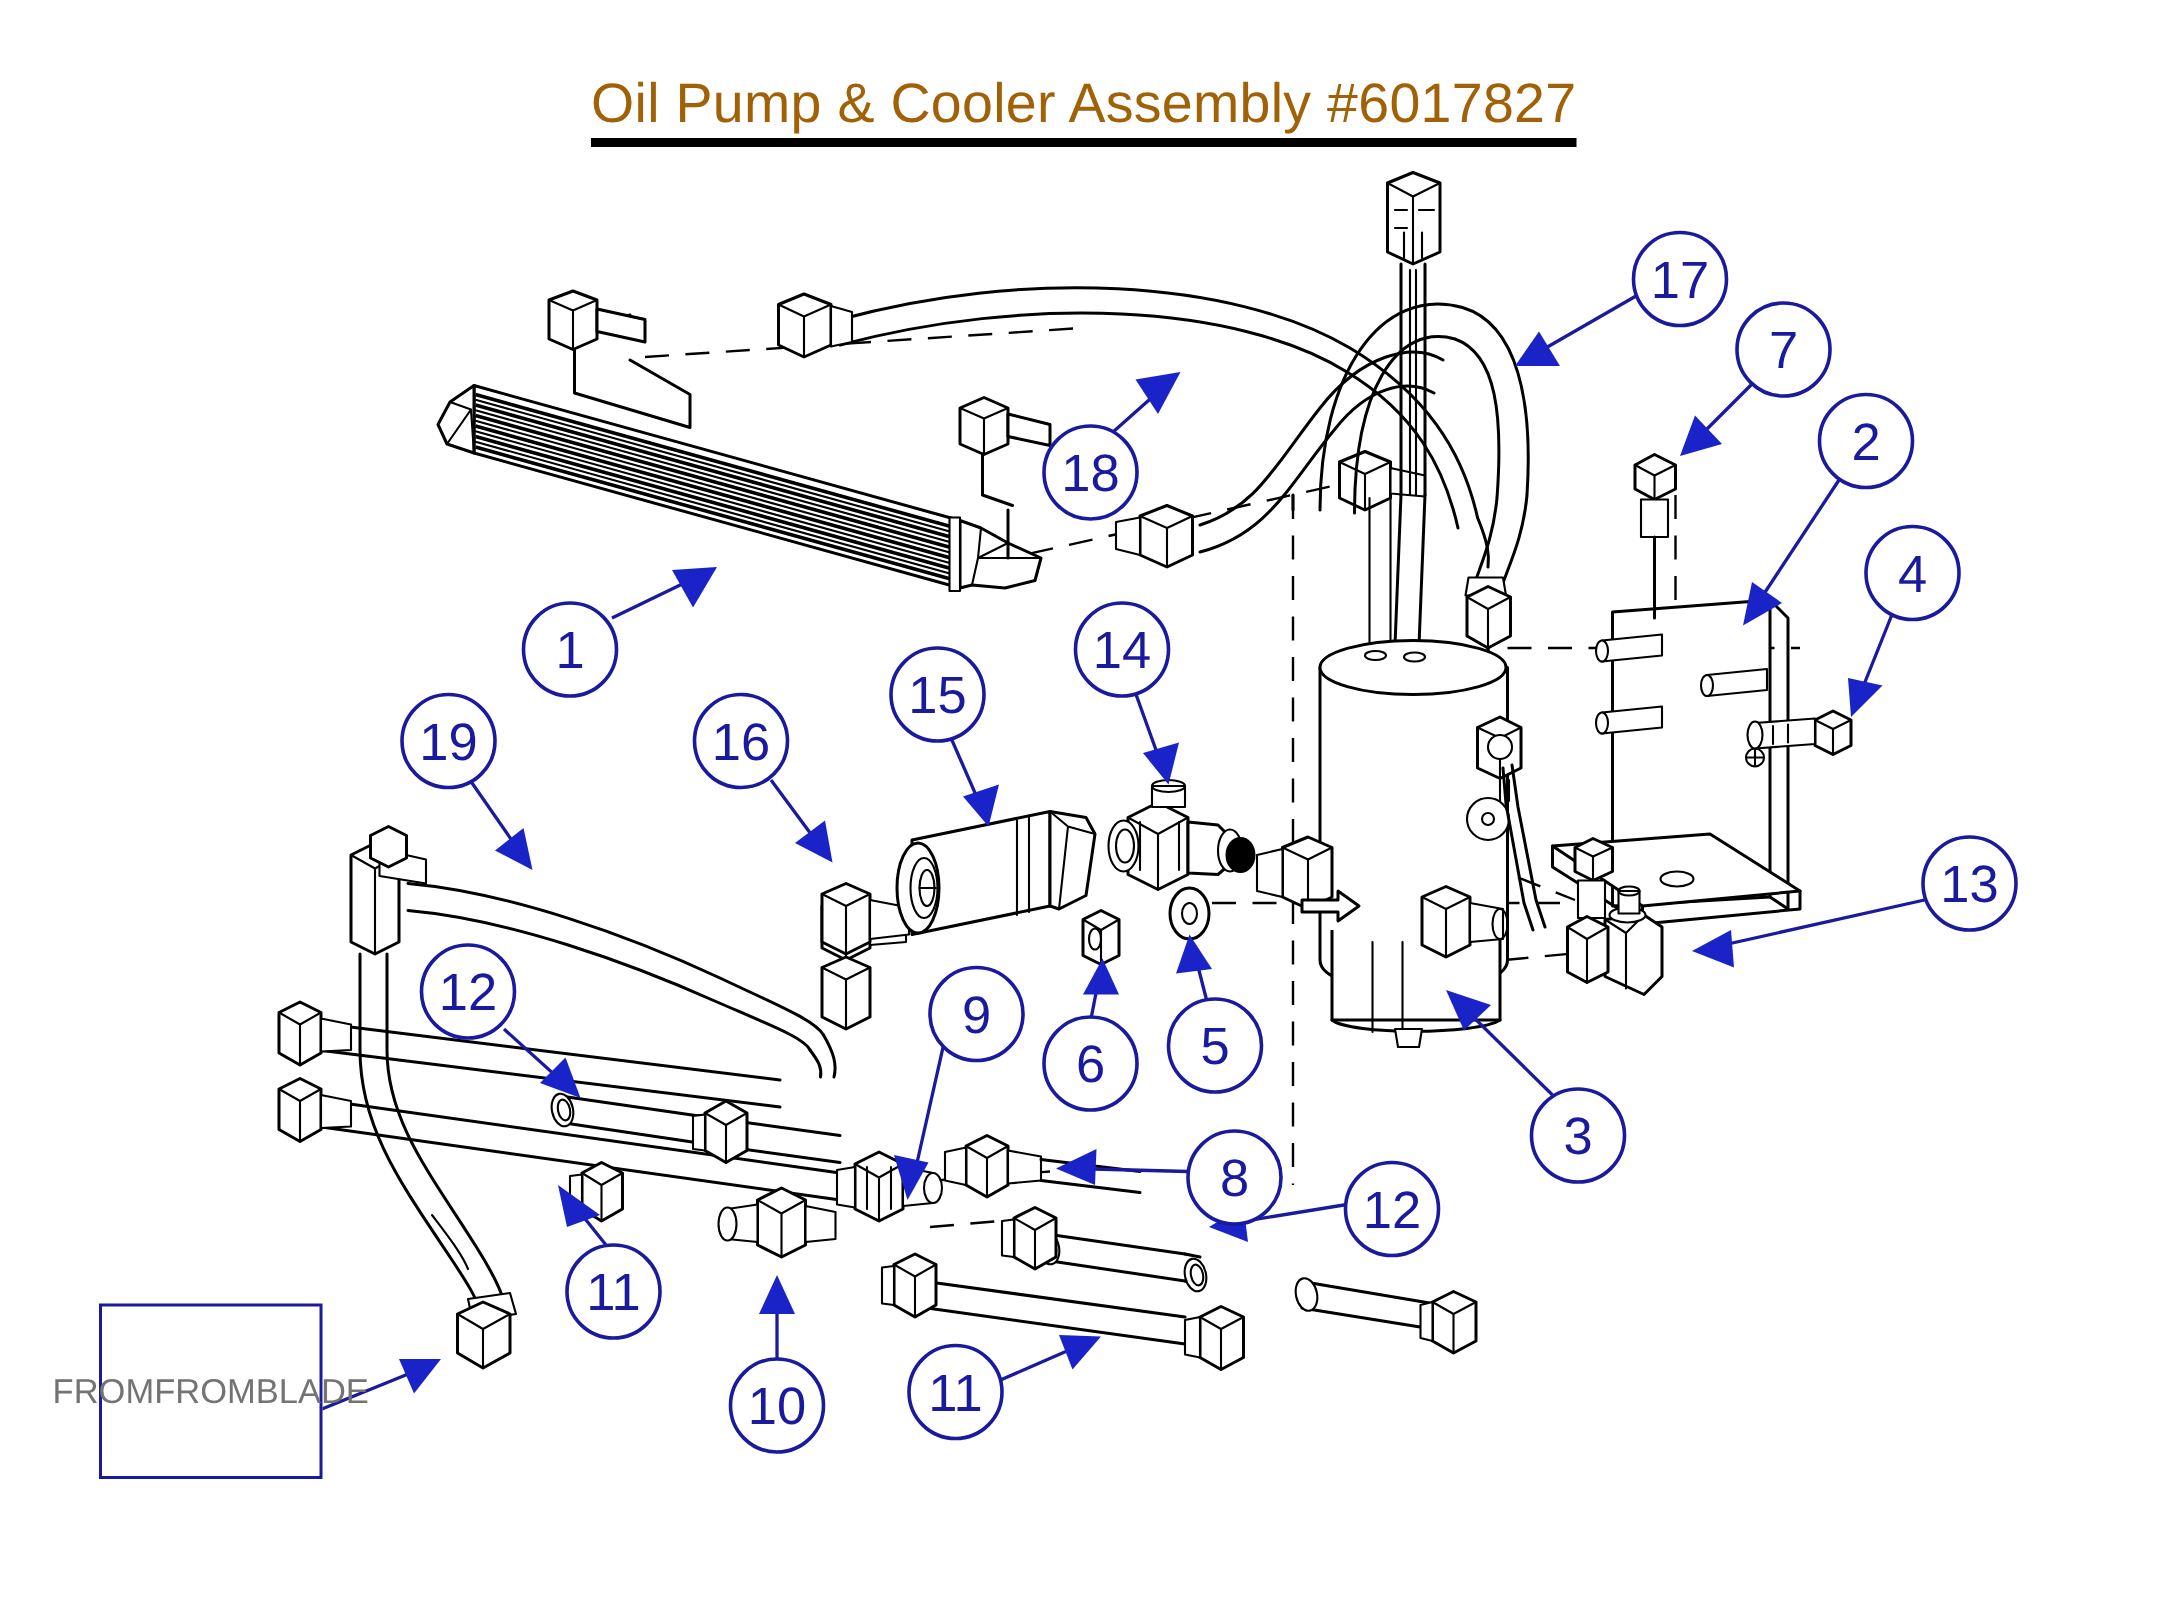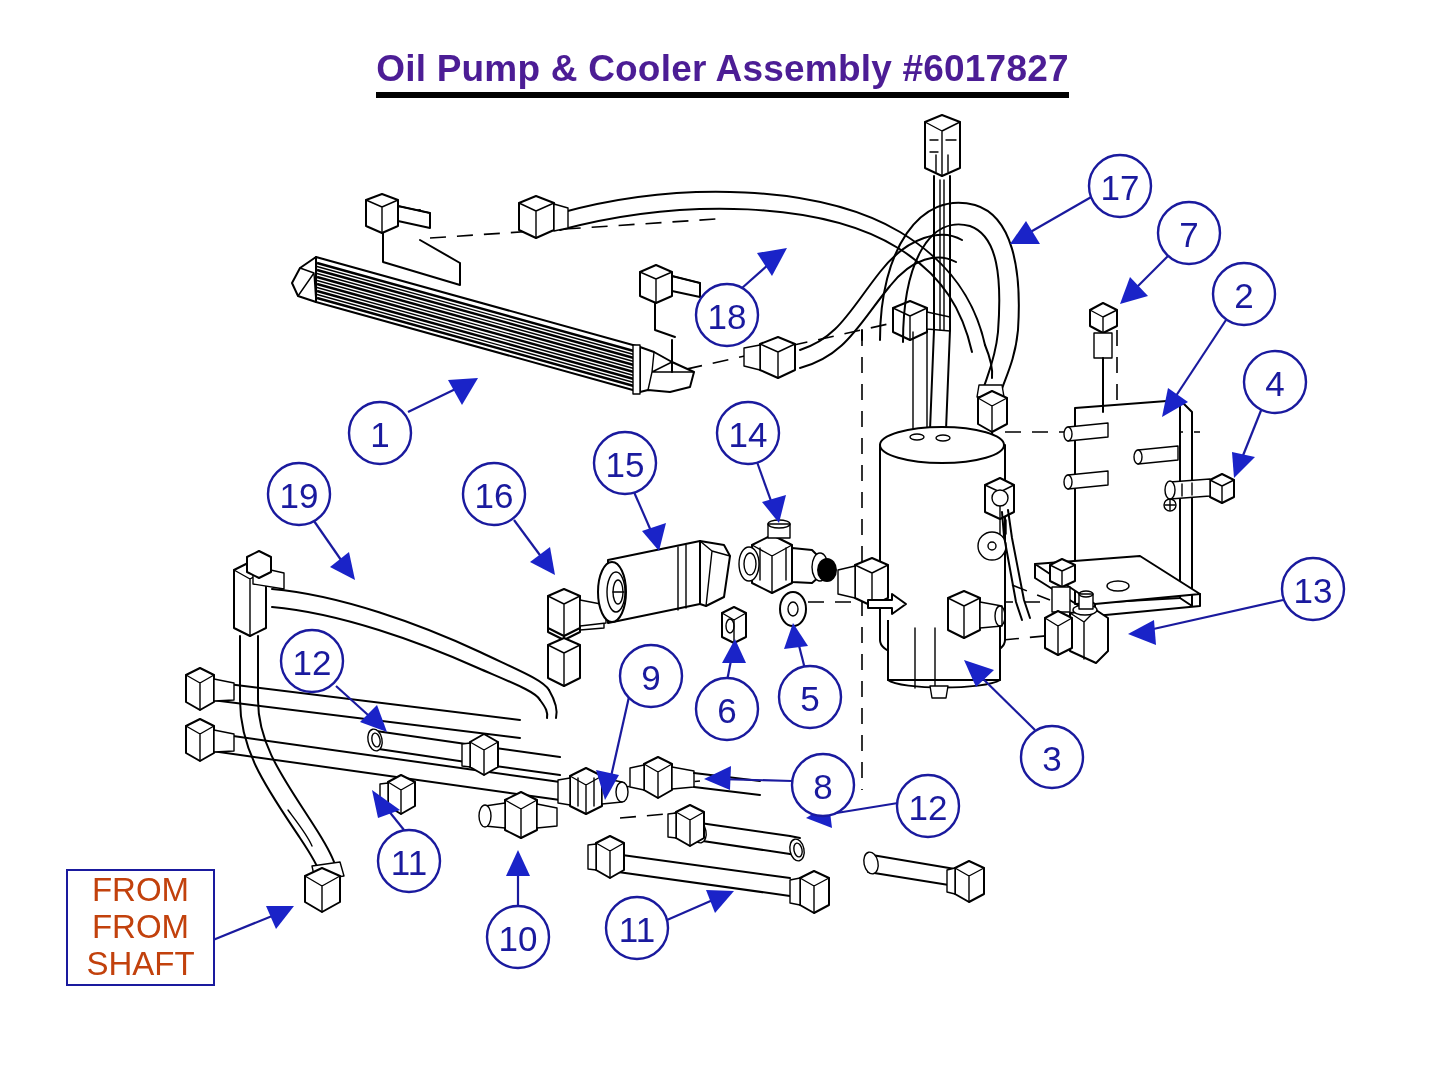--- a/index.html
+++ b/index.html
@@ -1,42 +1,42 @@
 <!DOCTYPE html>
 <html><head>
 <meta charset="utf-8">
 <style>
   html,body{margin:0;padding:0;background:#fff;}
   body{width:1445px;height:1078px;overflow:hidden;font-family:"Liberation Sans",sans-serif;}
   #sheet{position:relative;width:1445px;height:1078px;background:#ffffff;}
   #title{
     position:absolute;left:0;top:48px;width:1445px;text-align:center;
     font-family:"Liberation Sans",sans-serif;
-    font-weight:bold;font-size:37px;color:#4c1d95;letter-spacing:.2px;
+    font-weight:normal;font-size:37px;color:#a16207;letter-spacing:.2px;
     white-space:nowrap;
   }
   #title span.u{
     border-bottom:6px solid #000;padding-bottom:3px;
   }
   svg#art{position:absolute;left:0;top:0;width:1445px;height:1078px;}
   .ln{fill:none;stroke:#000;stroke-width:2;stroke-linejoin:round;stroke-linecap:round;}
   .lnt{fill:none;stroke:#000;stroke-width:1.4;stroke-linejoin:round;stroke-linecap:round;}
   .fillw{fill:#ffffff;stroke:#000;stroke-width:2;stroke-linejoin:round;}
   .fillwt{fill:#ffffff;stroke:#000;stroke-width:1.4;stroke-linejoin:round;}
   .dash{fill:none;stroke:#000;stroke-width:1.6;stroke-dasharray:16 11;}
   .finline{fill:none;stroke:#000;stroke-width:2.4;}
   .bl{stroke:#1a1a9e;fill:none;stroke-width:2.2;}
   .blf{fill:#1a23c8;}
   .bnum{fill:#1a1a9e;font-family:"Liberation Sans",sans-serif;font-size:35px;text-anchor:middle;dominant-baseline:central;}
   .bcirc{fill:#ffffff;stroke:#1a1a9e;stroke-width:2.4;}
   #fromBox{
     position:absolute;left:66px;top:869px;width:145px;height:113px;
     border:2.4px solid #1a1a9e;background:#fff;
-    display:flex;flex-direction:column;align-items:center;justify-content:center;
-    color:#c2410c;font-size:33px;line-height:1.12;font-family:"Liberation Sans",sans-serif;
+    display:flex;flex-direction:row;align-items:center;justify-content:center;
+    color:#737373;font-size:23px;line-height:1.12;font-family:"Liberation Sans",sans-serif;
   }
 </style>
 </head>
 <body>
 
 <div id="sheet">
 
   <div id="title"><span class="u">Oil Pump &amp; Cooler Assembly #6017827</span></div>
 
   <svg id="art" viewBox="0 0 1445 1078">
@@ -533,16 +533,16 @@
           <circle class="bcirc" cx="299" cy="494" r="31"></circle>
           <text class="bnum" x="299" y="495">19</text>
         </g>
       </g>
 
   </svg>
 
   <div id="fromBox">
     <div>FROM</div>
     <div>FROM</div>
-    <div>SHAFT</div>
+    <div>BLADE</div>
   </div>
 
 </div>
 
 </body></html>

